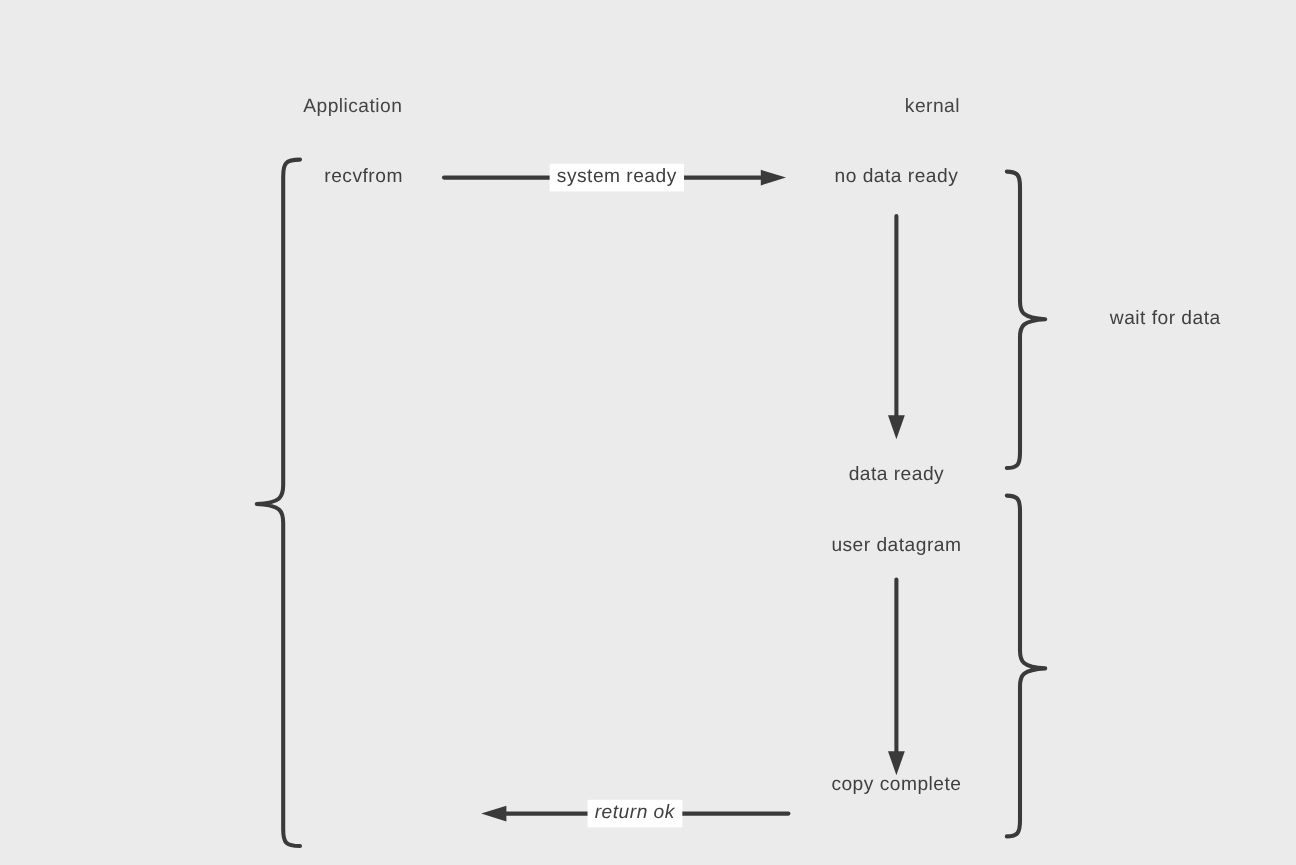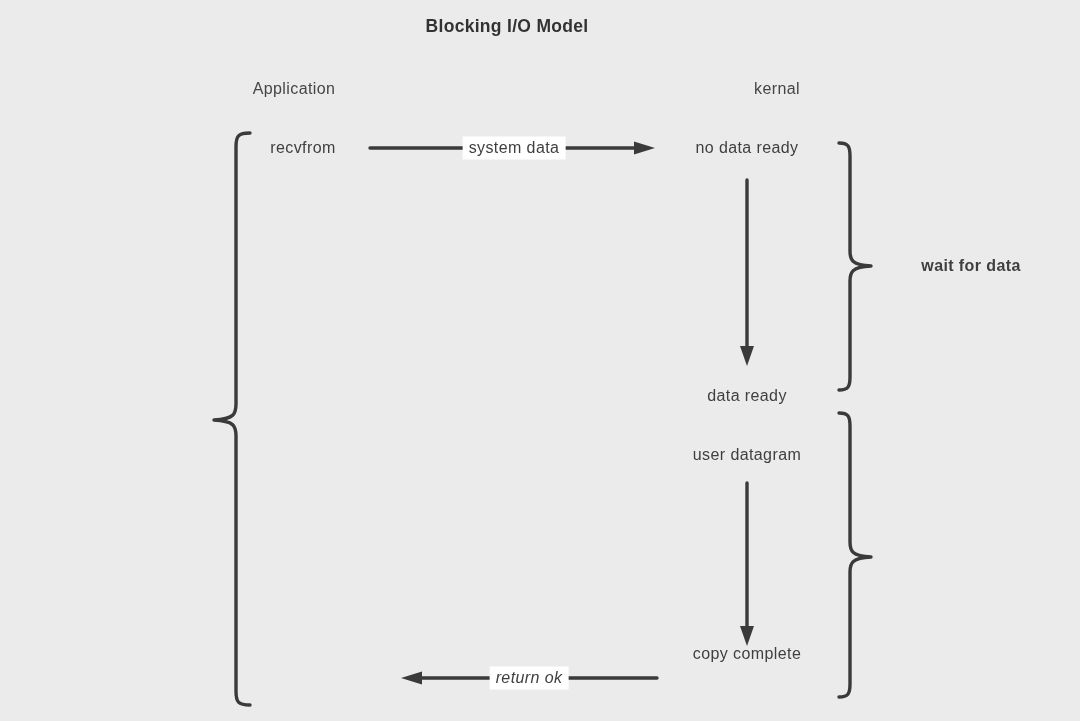--- a/index.html
+++ b/index.html
@@ -79,30 +79,29 @@
     <line class="stroke" x1="747" y1="180" x2="747" y2="347"></line>
     <polygon class="fillhead" points="740,346 754,346 747,366"></polygon>
 
     <line class="stroke" x1="747" y1="483" x2="747" y2="627"></line>
     <polygon class="fillhead" points="740,626 754,626 747,646"></polygon>
 
     <line class="stroke" x1="657" y1="678" x2="421" y2="678"></line>
     <polygon class="fillhead" points="422,671.5 422,684.5 401,678"></polygon>
   </svg>
 
-  <div class="lbl title" style="left:507px; top:26px;">Blocking I/O Model</div>
 
   <div class="lbl col-head" style="left:294px; top:89px;">Application</div>
   <div class="lbl col-head" style="left:777px; top:89px;">kernal</div>
 
   <div class="lbl" style="left:303px; top:148px;">recvfrom</div>
 
   <div class="lbl" style="left:747px; top:148px;">no data ready</div>
   <div class="lbl" style="left:747px; top:396px;">data ready</div>
   <div class="lbl" style="left:747px; top:455px;">user datagram</div>
   <div class="lbl" style="left:747px; top:654px;">copy complete</div>
 
-  <div class="lbl on-arrow" style="left:514px; top:148px;">system data</div>
+  <div class="lbl on-arrow" style="left:514px; top:148px;">system ready</div>
   <div class="lbl on-arrow" style="left:529px; top:678px;font-style:italic;">return ok</div>
 
-  <div class="lbl" style="left:971px; top:266px;font-weight:bold;">wait for data</div>
+  <div class="lbl" style="left:971px; top:266px;">wait for data</div>
 
 </div>
 
 </body></html>

